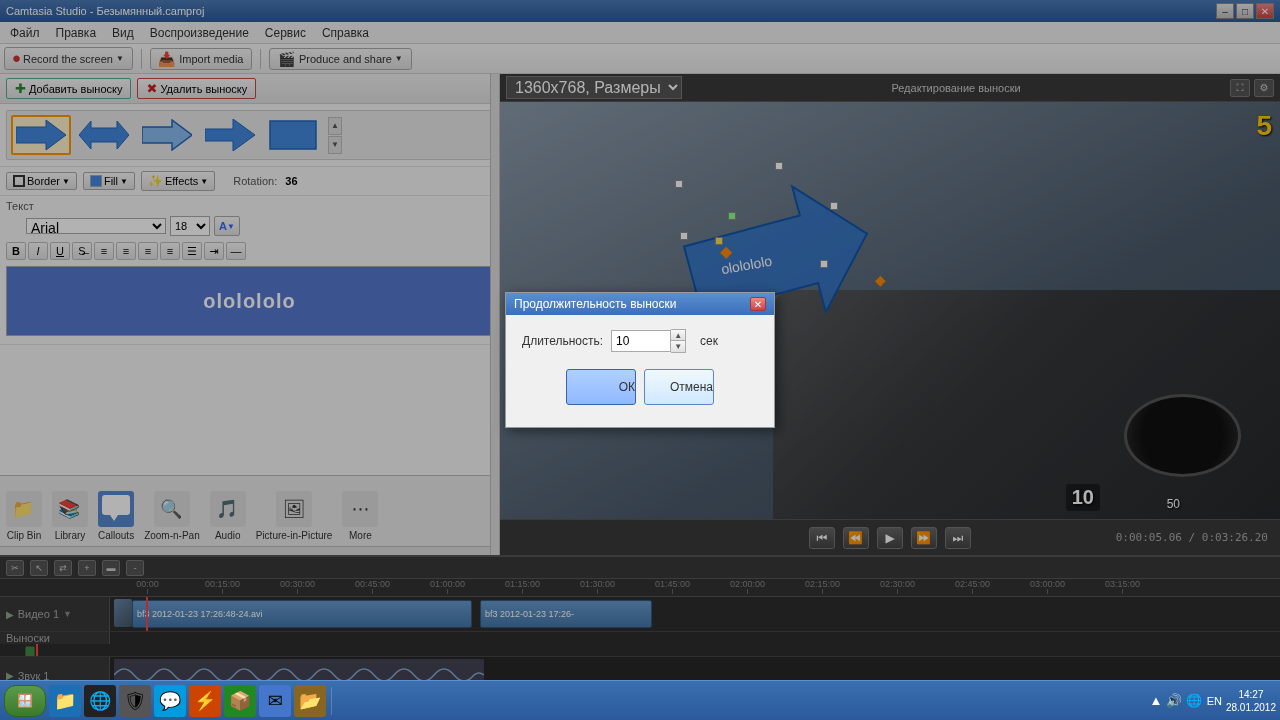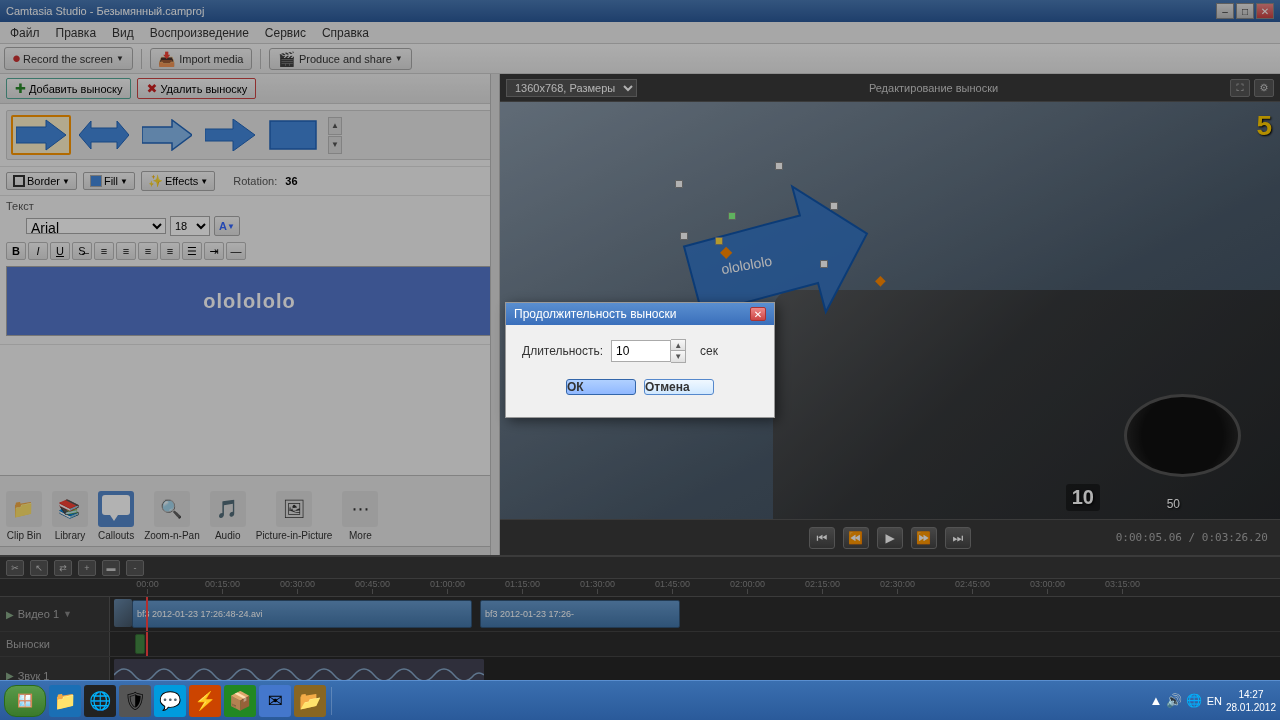--- a/index.html
+++ b/index.html
@@ -251,21 +251,21 @@
       height: 28px;
       background: #3a3a3a;
       display: flex; align-items: center;
       padding: 0 6px;
       gap: 6px;
       border-bottom: 1px solid #555;
     }
     .preview-select {
       background: #555; color: white;
       border: 1px solid #777;
-      font-size: 11px;
+      font-size: 16px;
       padding: 1px 4px;
       cursor: pointer;
     }
     .preview-title {
       flex: 1;
       text-align: center;
       color: #ccc;
       font-size: 11px;
     }
     .preview-icons { display: flex; gap: 4px; }
@@ -503,28 +503,28 @@
       font-size: 8px;
       color: #555;
     }
     .spin-btn:first-child { border-bottom: 1px solid #aaa; }
     .dialog-unit { font-size: 12px; color: #333; margin-left: 6px; }
     #dialog-btns {
       display: flex; justify-content: center; gap: 8px;
       padding-bottom: 8px;
     }
     .dlg-btn {
-      min-width: 70px; height: 16px;
+      min-width: 70px; height: 36px;
       background: linear-gradient(to bottom, #f0f8ff, #d0e8ff);
       border: 1px solid #5588cc;
       border-radius: 3px;
       cursor: pointer;
       font-size: 12px;
       color: #333;
-      display: flex; align-items: center; justify-content: flex-start; font-weight: bold;
+      display: flex; align-items: center; justify-content: flex-end;
     }
     .dlg-btn.active { background: linear-gradient(to bottom, #b0d0ff, #90b8ff); border-color: #3366aa; }
 
     
     #taskbar {
       position: fixed;
       bottom: 0; left: 0; right: 0;
       height: 40px;
       background: linear-gradient(to bottom, #3a6fb0, #2a5a9a);
       display: flex; align-items: center;
@@ -931,29 +931,29 @@
         <span style="font-size:9px;color:#888;">▼</span>
       </div>
       <div class="track-content">
 
         <div style="position:absolute;left:4px;top:2px;width:18px;height:28px;background:#888;border-radius:2px;overflow:hidden;">
           <div style="width:100%;height:100%;background:linear-gradient(135deg,#6688aa,#445566);"></div>
         </div>
         <div class="video-clip" style="left:22px;width:340px;">
           <span>bf3 2012-01-23 17:26:48-24.avi</span>
         </div>
-        <div class="video-clip" style="left:370px;width:200px;">
+        <div class="video-clip" style="left:370px;width:172px;">
           <span>bf3 2012-01-23 17:26-</span>
         </div>
 
         <div style="position:absolute;left:36px;top:0;width:2px;height:100%;background:#ff4444;"></div>
       </div>
     </div>
 
-    <div class="track-row" style="height:25px;">
+    <div class="track-row" style="height:25px;flex-direction:column;">
       <div class="track-label">
         <span>Выноски</span>
       </div>
       <div class="track-content">
         <div class="callout-clip" style="left:25px;width:10px;top:2px;height:20px;"></div>
         <div style="position:absolute;left:36px;top:0;width:2px;height:100%;background:#ff4444;"></div>
       </div>
     </div>
 
     <div class="track-row audio-row" style="height:38px;">

